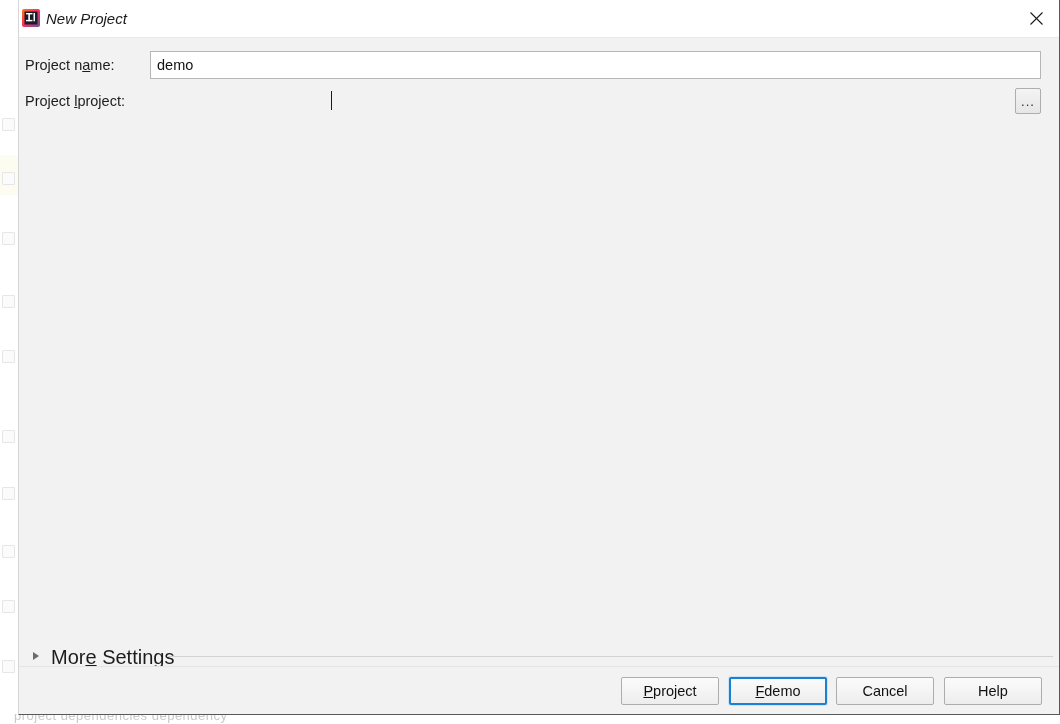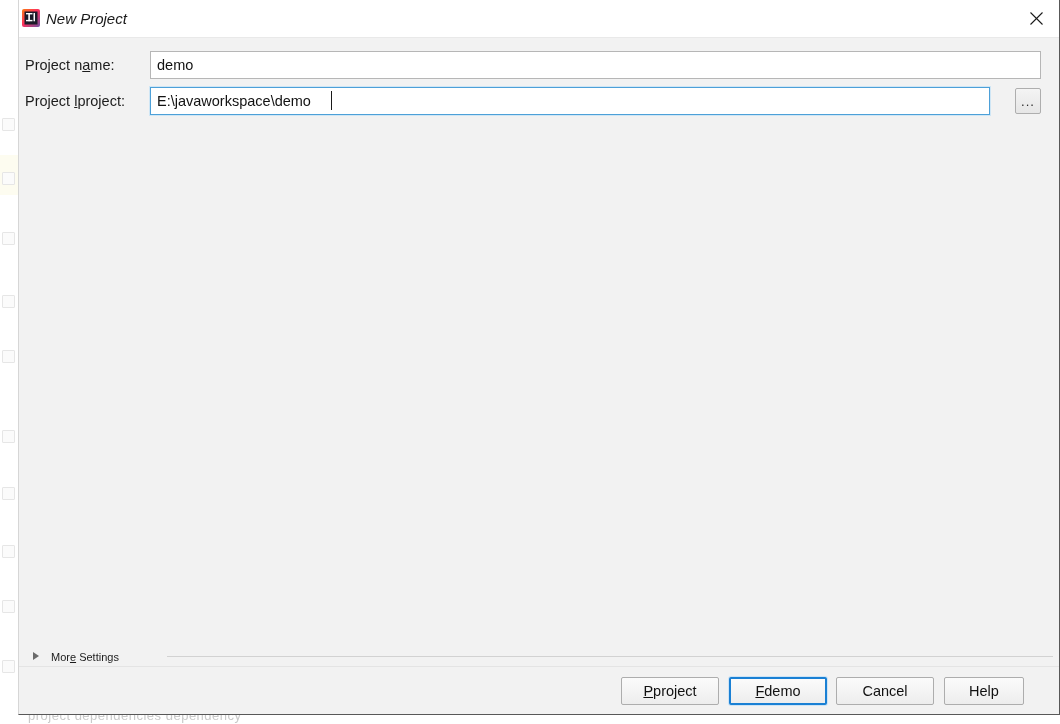--- a/index.html
+++ b/index.html
@@ -47,21 +47,21 @@
     left: 0;
     top: 714px;
     width: 1060px;
     height: 10px;
     overflow: hidden;
     background: #ffffff;
   }
   .bg-bottom-text {
     position: absolute;
     top: -6px;
-    left: 28px;
+    left: 14px;
     font-size: 13px;
     color: #c9c9c9;
     white-space: nowrap;
     letter-spacing: 0.5px;
   }
 
   
   .dialog {
     position: absolute;
     left: 18px;
@@ -225,21 +225,21 @@
     width: 0; height: 0;
     border-left: 6px solid #6b6b6b;
     border-top: 4.5px solid transparent;
     border-bottom: 4.5px solid transparent;
     cursor: default;
   }
   .ms-label {
     position: absolute;
     left: 32px;
     top: 2px;
-    font-size: 11px;
+    font-size: 20px;
     color: #1c1c1c;
     line-height: 20px;
     white-space: nowrap;
     cursor: default;
   }
   .ms-label u { text-decoration: underline; }
   .ms-line {
     position: absolute;
     left: 148px;
     top: 11px;
@@ -277,21 +277,21 @@
   }
   .dlg-button u { text-decoration: underline; }
 
   .dlg-button.previous { left: 602px; width: 98px; }
   .dlg-button.finish {
     left: 710px; width: 98px;
     border: 2px solid #1a80d4;
     box-shadow: 0 0 0 1px #cde4f6;
   }
   .dlg-button.cancel  { left: 817px; width: 98px; }
-  .dlg-button.help    { left: 925px; width: 80px; }
+  .dlg-button.help    { left: 925px; width: 98px; }
 </style>
 </head>
 <body>
 
 <div id="root">
 
   <div class="bg-left">
     <div class="ghost-tint"></div>
     <div class="ghost-icon" style="top:118px;"></div>
     <div class="ghost-icon" style="top:172px;"></div>
@@ -341,21 +341,20 @@
 
     <div class="form">
 
       <div class="row name">
         <div class="field-label"><span>Project n</span><u>a</u><span>me:</span></div>
         <input class="text-input name" type="text" value="demo" style="">
       </div>
 
       <div class="row location">
         <div class="field-label"><span>Project </span><u>l</u><span>project:</span></div>
-        <input class="text-input location" type="text" value="E:\javaworkspace\demo" style="">
         <div class="browse-btn">
           <span class="dots">...</span>
         </div>
       </div>
 
       <div class="caret"></div>
     </div>
 
     <div class="more-settings">
       <div class="ms-triangle"></div>

